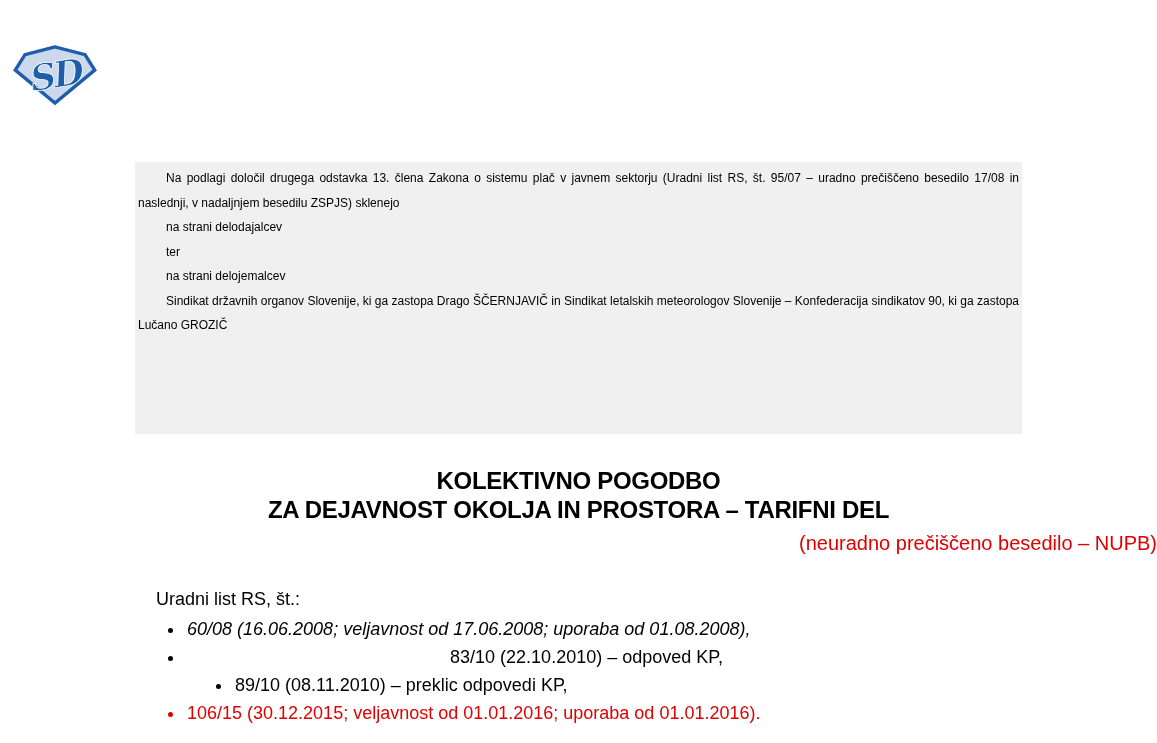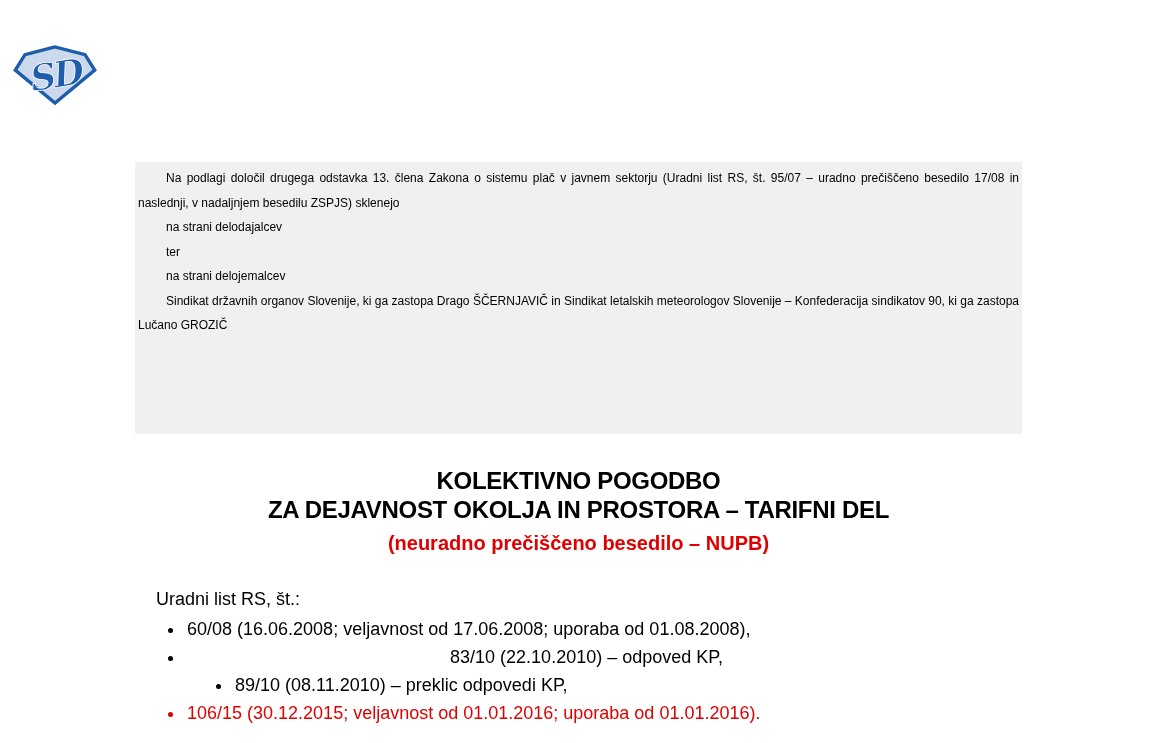--- a/index.html
+++ b/index.html
@@ -51,22 +51,23 @@
   }
   .title-line {
     font-size: 24px;
     font-weight: bold;
     line-height: 29px;
     letter-spacing: -0.3px;
   }
   .subtitle-line {
     margin-top: 7px;
     font-size: 20px;
-    font-weight: bold;
+    font-weight: normal;
     line-height: 24px;
+    text-align: right;
   }
 
   
   .gazette {
     position: absolute;
     left: 156px;
     top: 587px;
     width: 830px;
     font-size: 18px;
   }
@@ -108,20 +109,20 @@
 
   <div class="title-block">
     <div class="title-line">KOLEKTIVNO POGODBO</div>
     <div class="title-line">ZA DEJAVNOST OKOLJA IN PROSTORA – TARIFNI DEL</div>
     <div class="subtitle-line" style="color: rgb(224, 0, 0);">(neuradno prečiščeno besedilo – NUPB)</div>
   </div>
 
   <div class="gazette">
     <p class="gazette-label">Uradni list RS, št.:</p>
     <ul>
-      <li style="color: rgb(0, 0, 0);">60/08 (16.06.2008; veljavnost od 17.06.2008; uporaba od 01.08.2008),</li>
+      <li style="color: rgb(0, 0, 0); font-style: italic;">60/08 (16.06.2008; veljavnost od 17.06.2008; uporaba od 01.08.2008),</li>
       <li style="color: rgb(0, 0, 0); text-align: center;">83/10 (22.10.2010) – odpoved KP,</li>
       <li style="color: rgb(0, 0, 0); margin-left: 48px;">89/10 (08.11.2010) – preklic odpovedi KP,</li>
       <li style="color: rgb(224, 0, 0);">106/15 (30.12.2015; veljavnost od 01.01.2016; uporaba od 01.01.2016).</li>
     </ul>
   </div>
 
 </div>
 
 </body></html>

